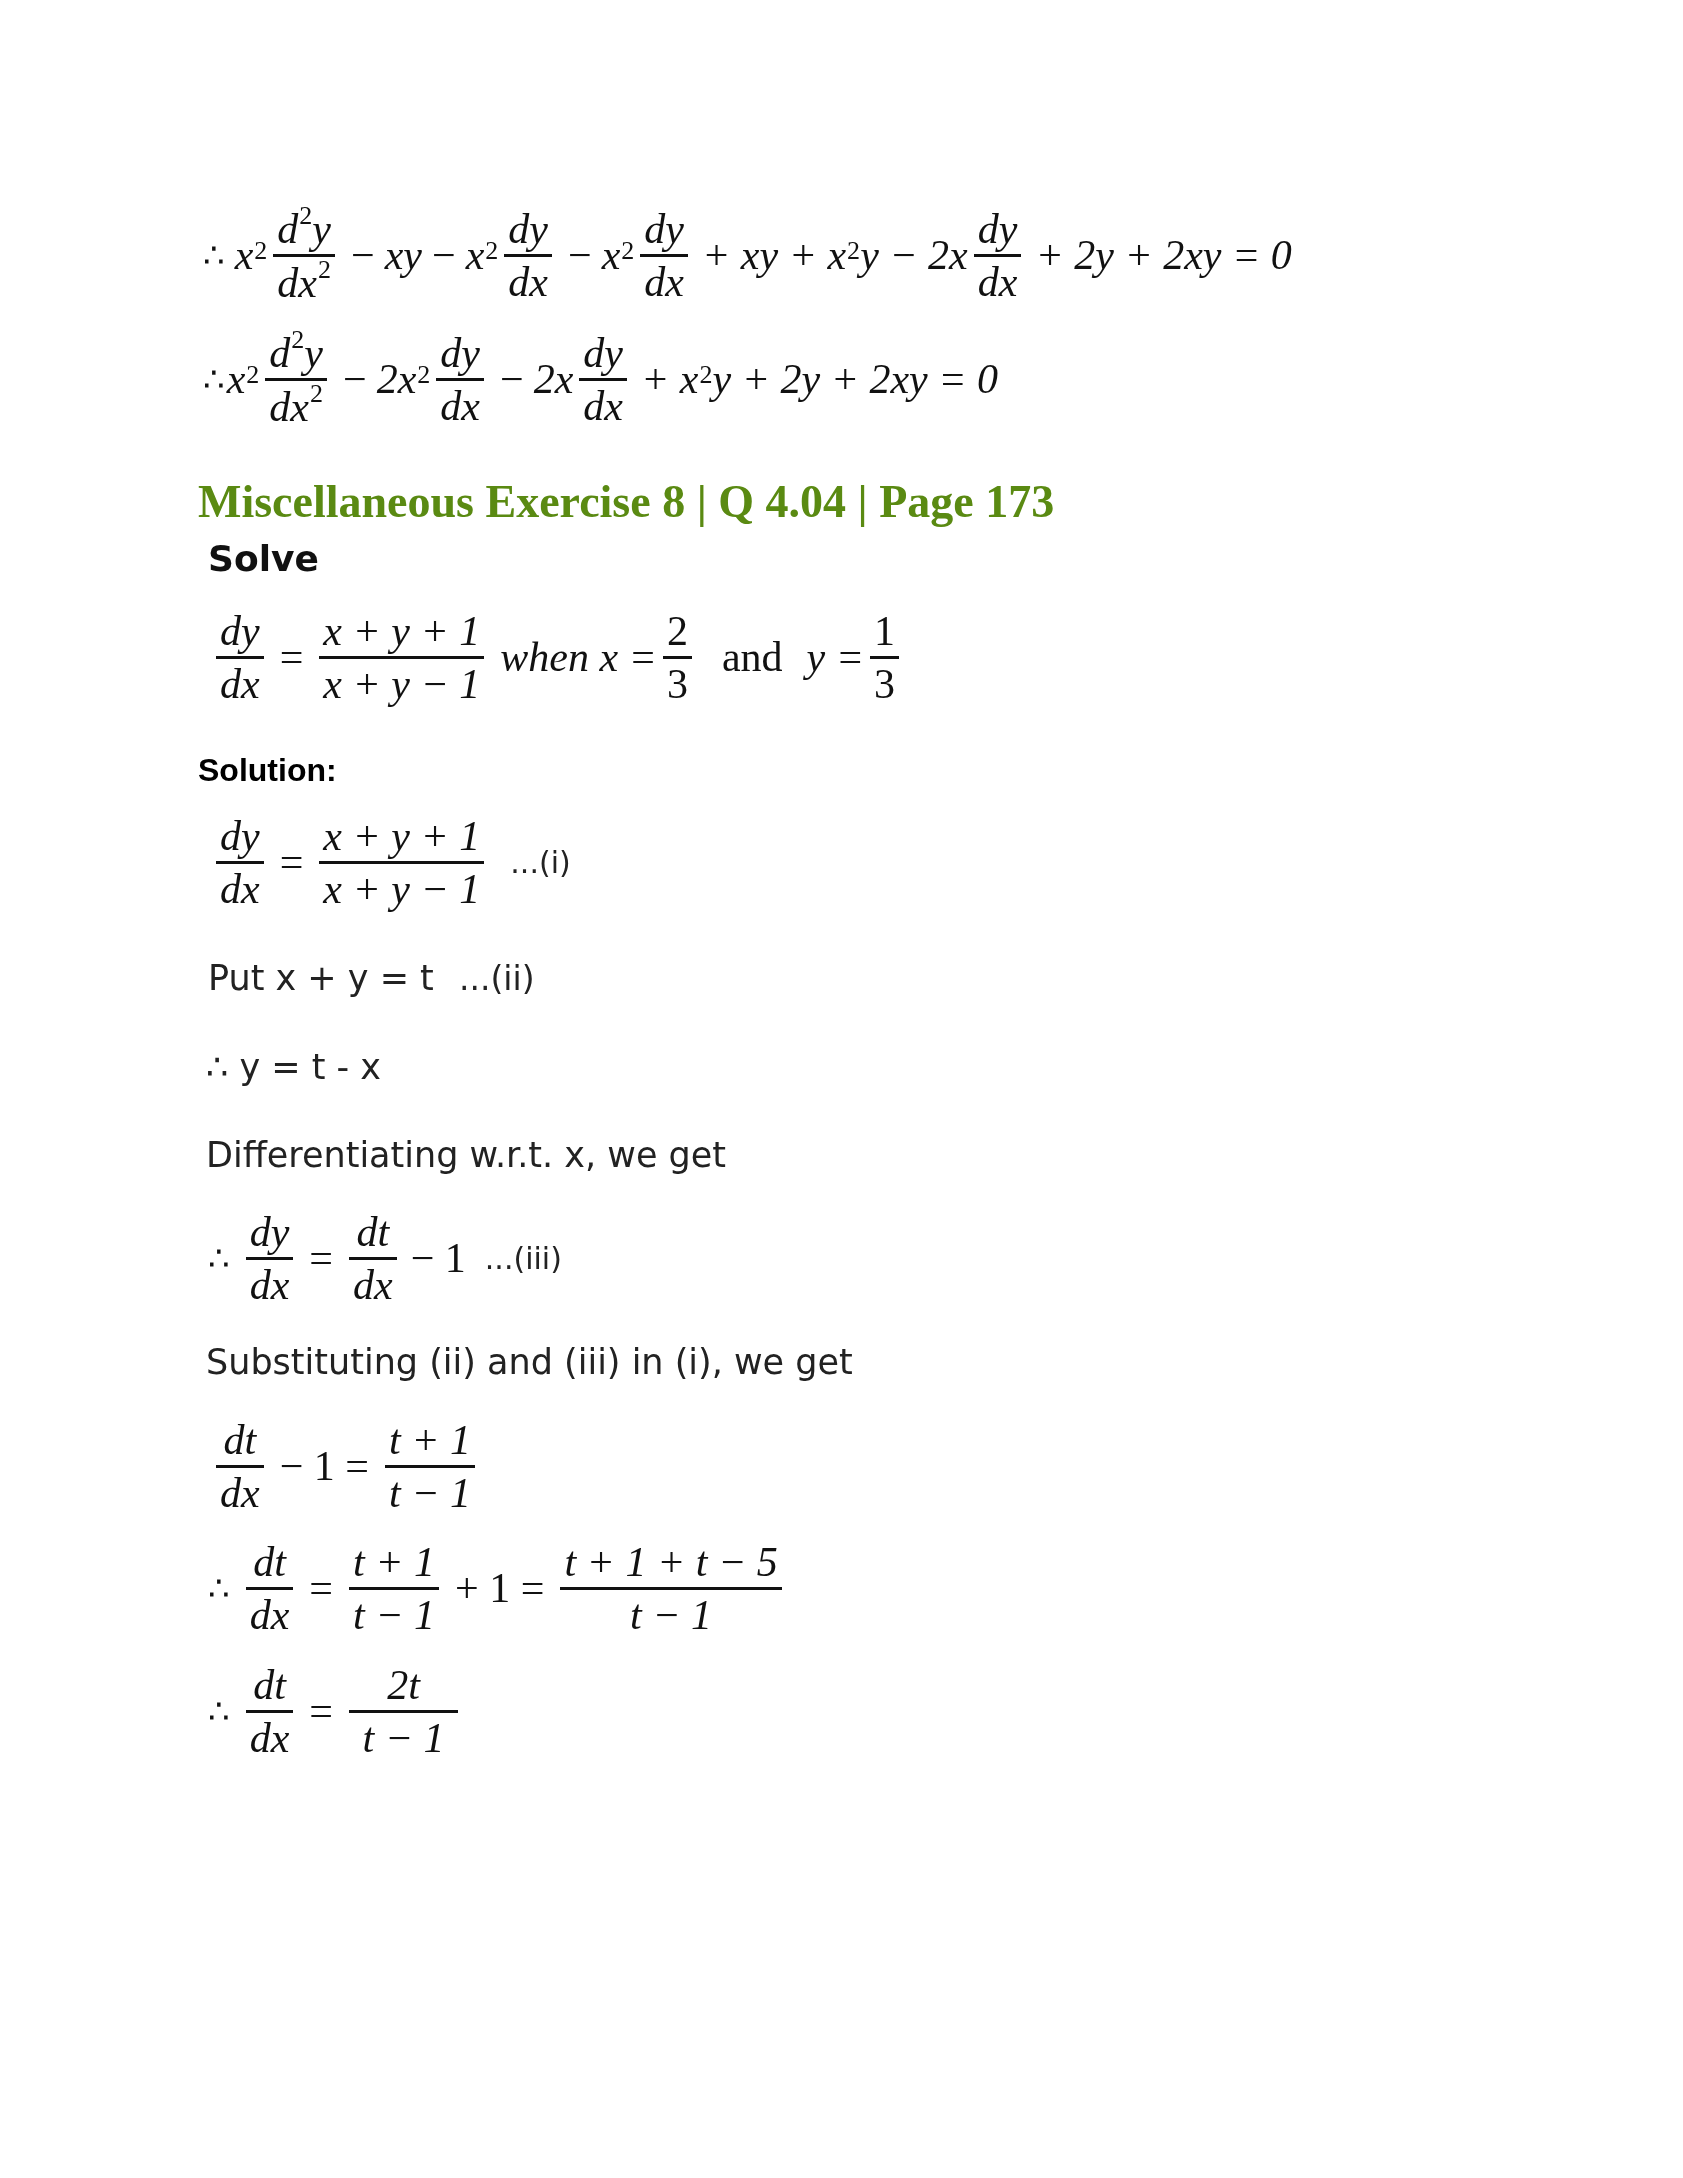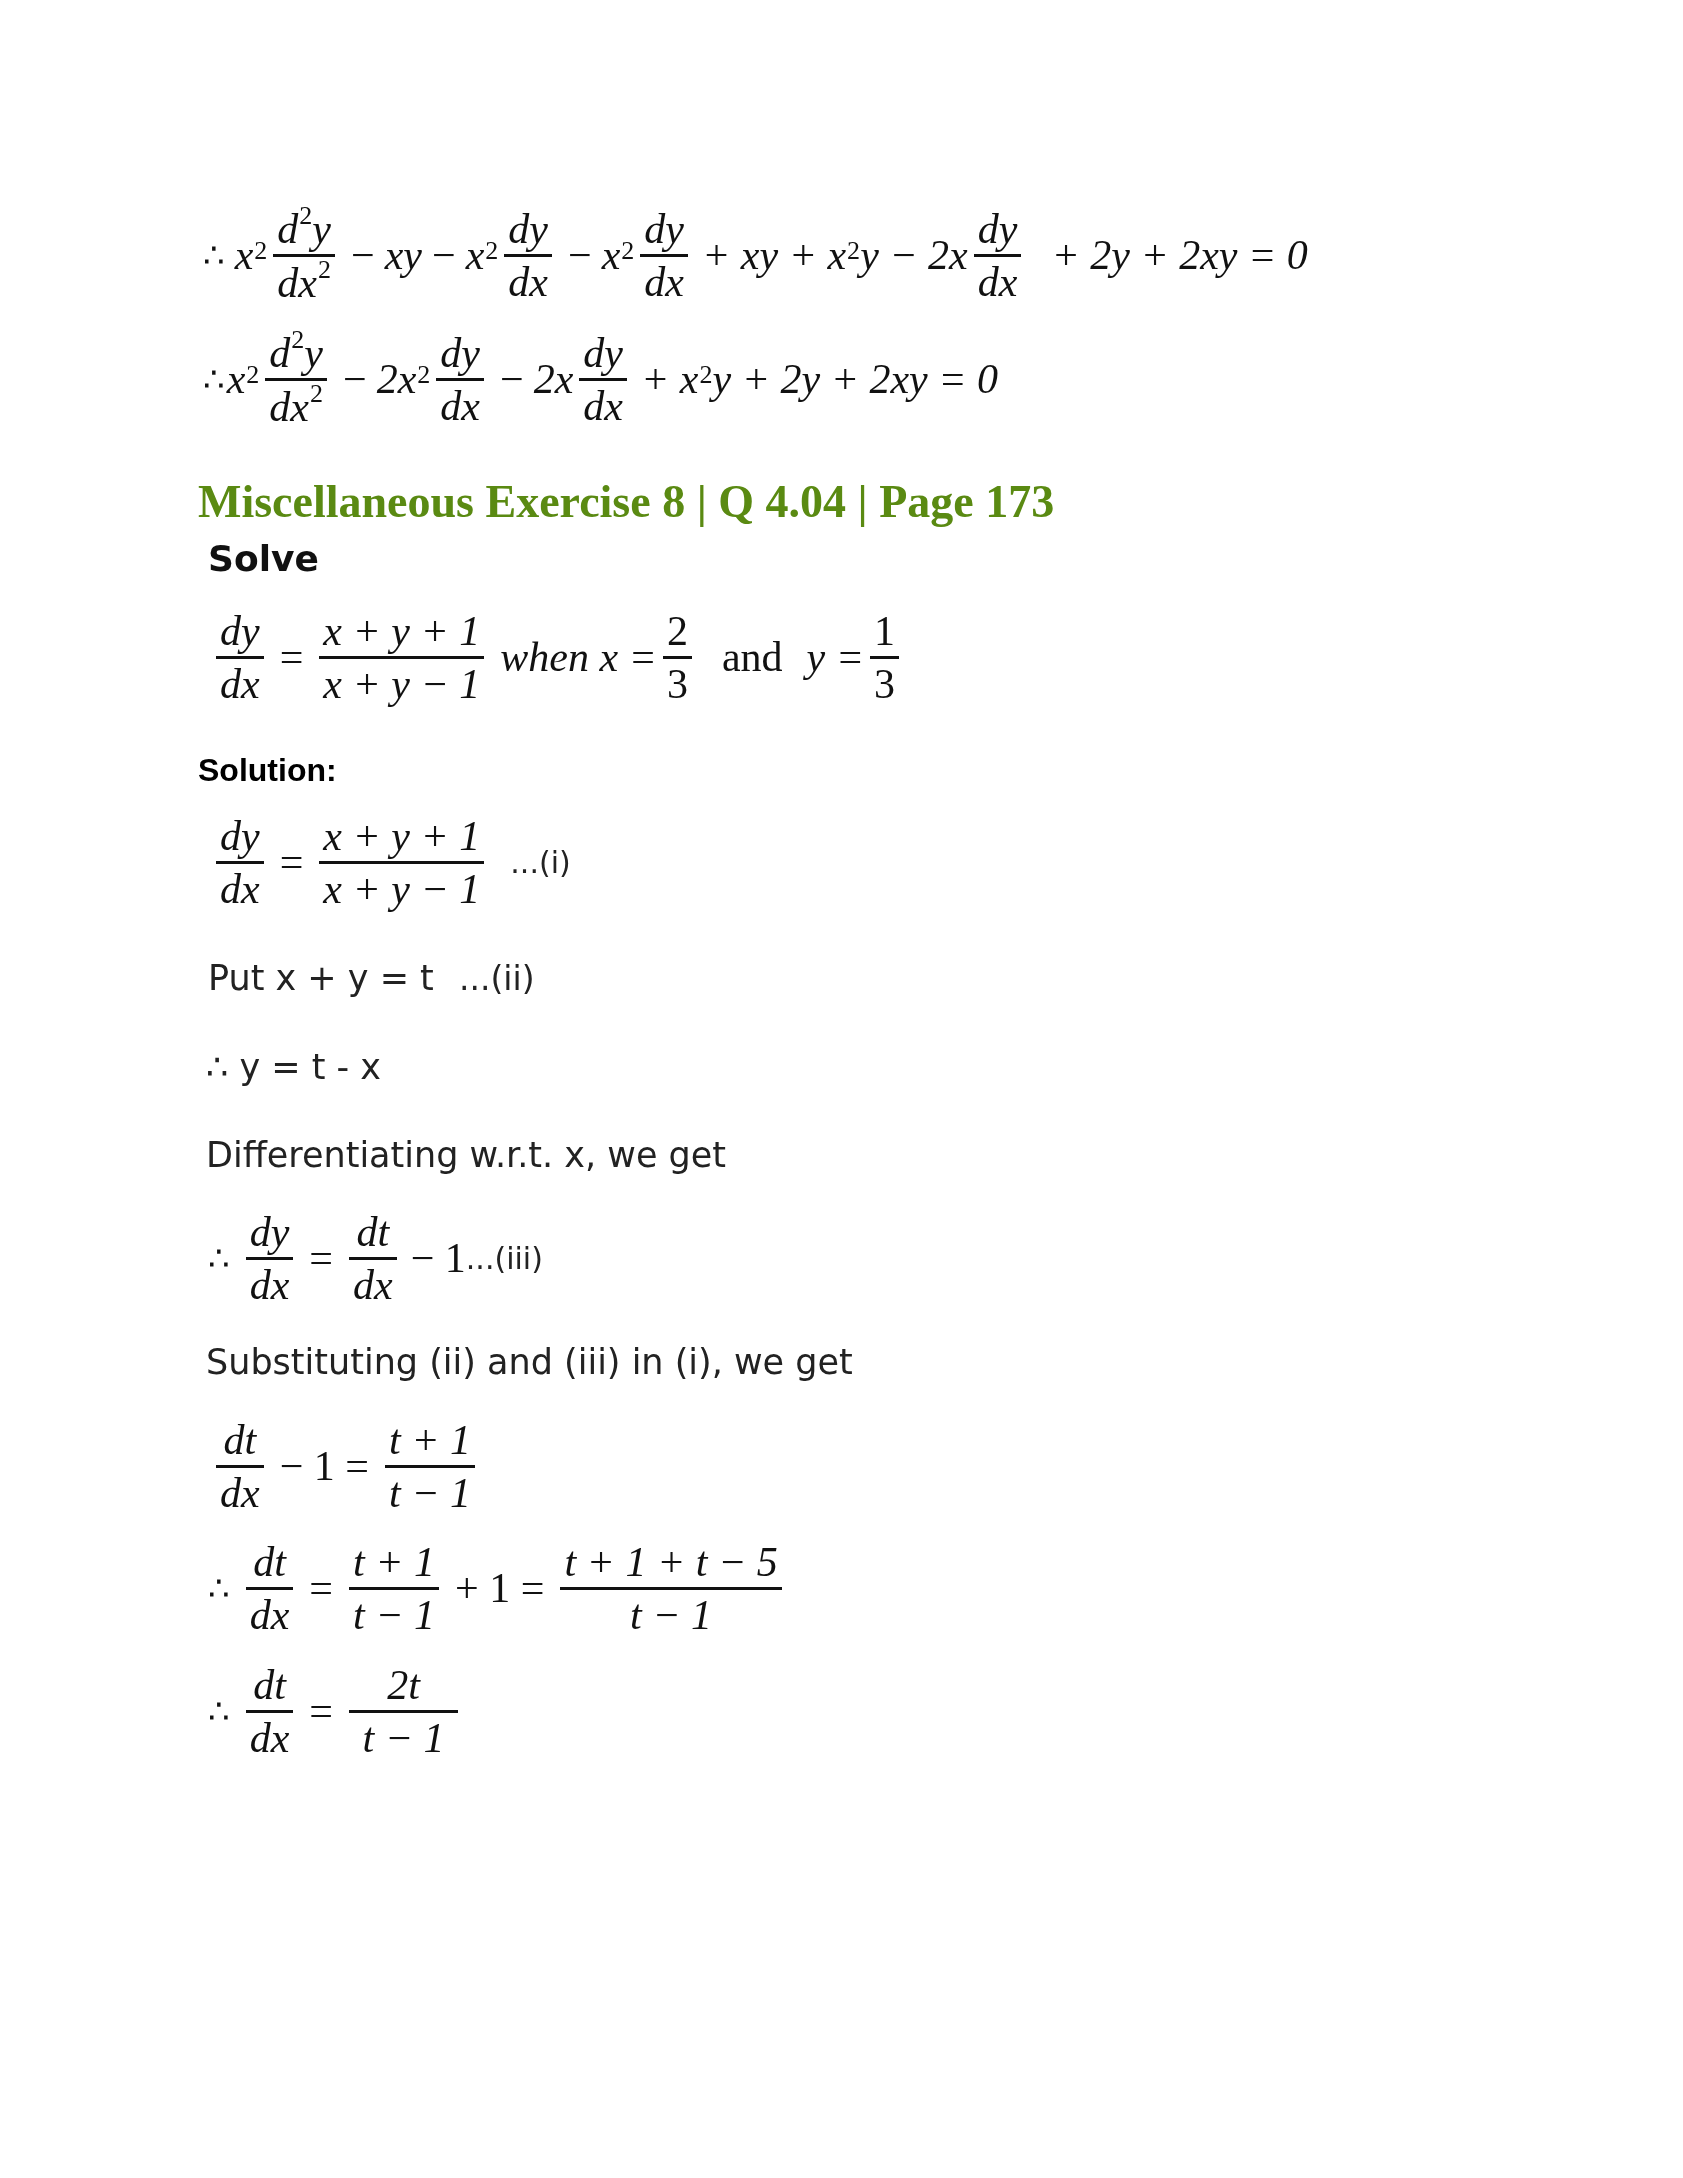--- a/index.html
+++ b/index.html
@@ -11,21 +11,21 @@
   .frac .num, .frac .den { padding: 0 4px; line-height: 1.05; }
   .frac .bar { align-self: stretch; height: 2.5px; background: #111; margin: 3px 0; }
   .op { margin: 0 10px; }
   .sup { font-size: 0.62em; vertical-align: super; position: relative; top: -0.15em; margin-left: 1px; }
   .therefore { margin-right: 10px; font-size: 34px; }
   .prose { font-family: "DejaVu Sans", "Liberation Sans", sans-serif; font-size: 35px; color: #222; }
   .heading { font-family: Liberation Serif, serif; font-weight: bold; font-size: 46px; }
   .solve { font-family: "DejaVu Sans", sans-serif; font-weight: bold; font-size: 36px; color: #111; }
   .solution { font-family: Liberation Sans, sans-serif; font-weight: bold; font-size: 32px; color: #000; }
   .label { font-family: "DejaVu Sans", "Liberation Sans", sans-serif; font-size: 30px; color: #222; margin-left: 20px; }
-  .label.tight { margin-left: 0; }
+  .label.tight { margin-left: 19px; }
   .upright { font-style: normal; margin: 0 24px; }
 </style>
 </head>
 <body>
 
 <div class="row math" style="top:206px; left:203px;">
   <span class="therefore">∴</span>
   <i>x</i>
     <span class="sup">2</span>
   <span class="frac">
@@ -52,21 +52,21 @@
     <span class="den"><i>dx</i></span>
   </span>
   <i style="margin-left:8px">+ xy + x</i>
     <span class="sup">2</span>
     <i>y − 2x</i>
   <span class="frac">
     <span class="num"><i>dy</i></span>
     <span class="bar"></span>
     <span class="den"><i>dx</i></span>
   </span>
-  <i style="margin-left:24px">+ 2y + 2xy = 0</i>
+  <i style="margin-left:8px">+ 2y + 2xy = 0</i>
 </div>
 
 <div class="row math" style="top:330px; left:203px;">
   <span class="therefore" style="margin-right:2px">∴</span>
   <i>x</i>
     <span class="sup">2</span>
   <span class="frac">
     <span class="num"><i>d</i><span class="sup">2</span><i>y</i></span>
     <span class="bar"></span>
     <span class="den"><i>dx</i><span class="sup">2</span></span>

